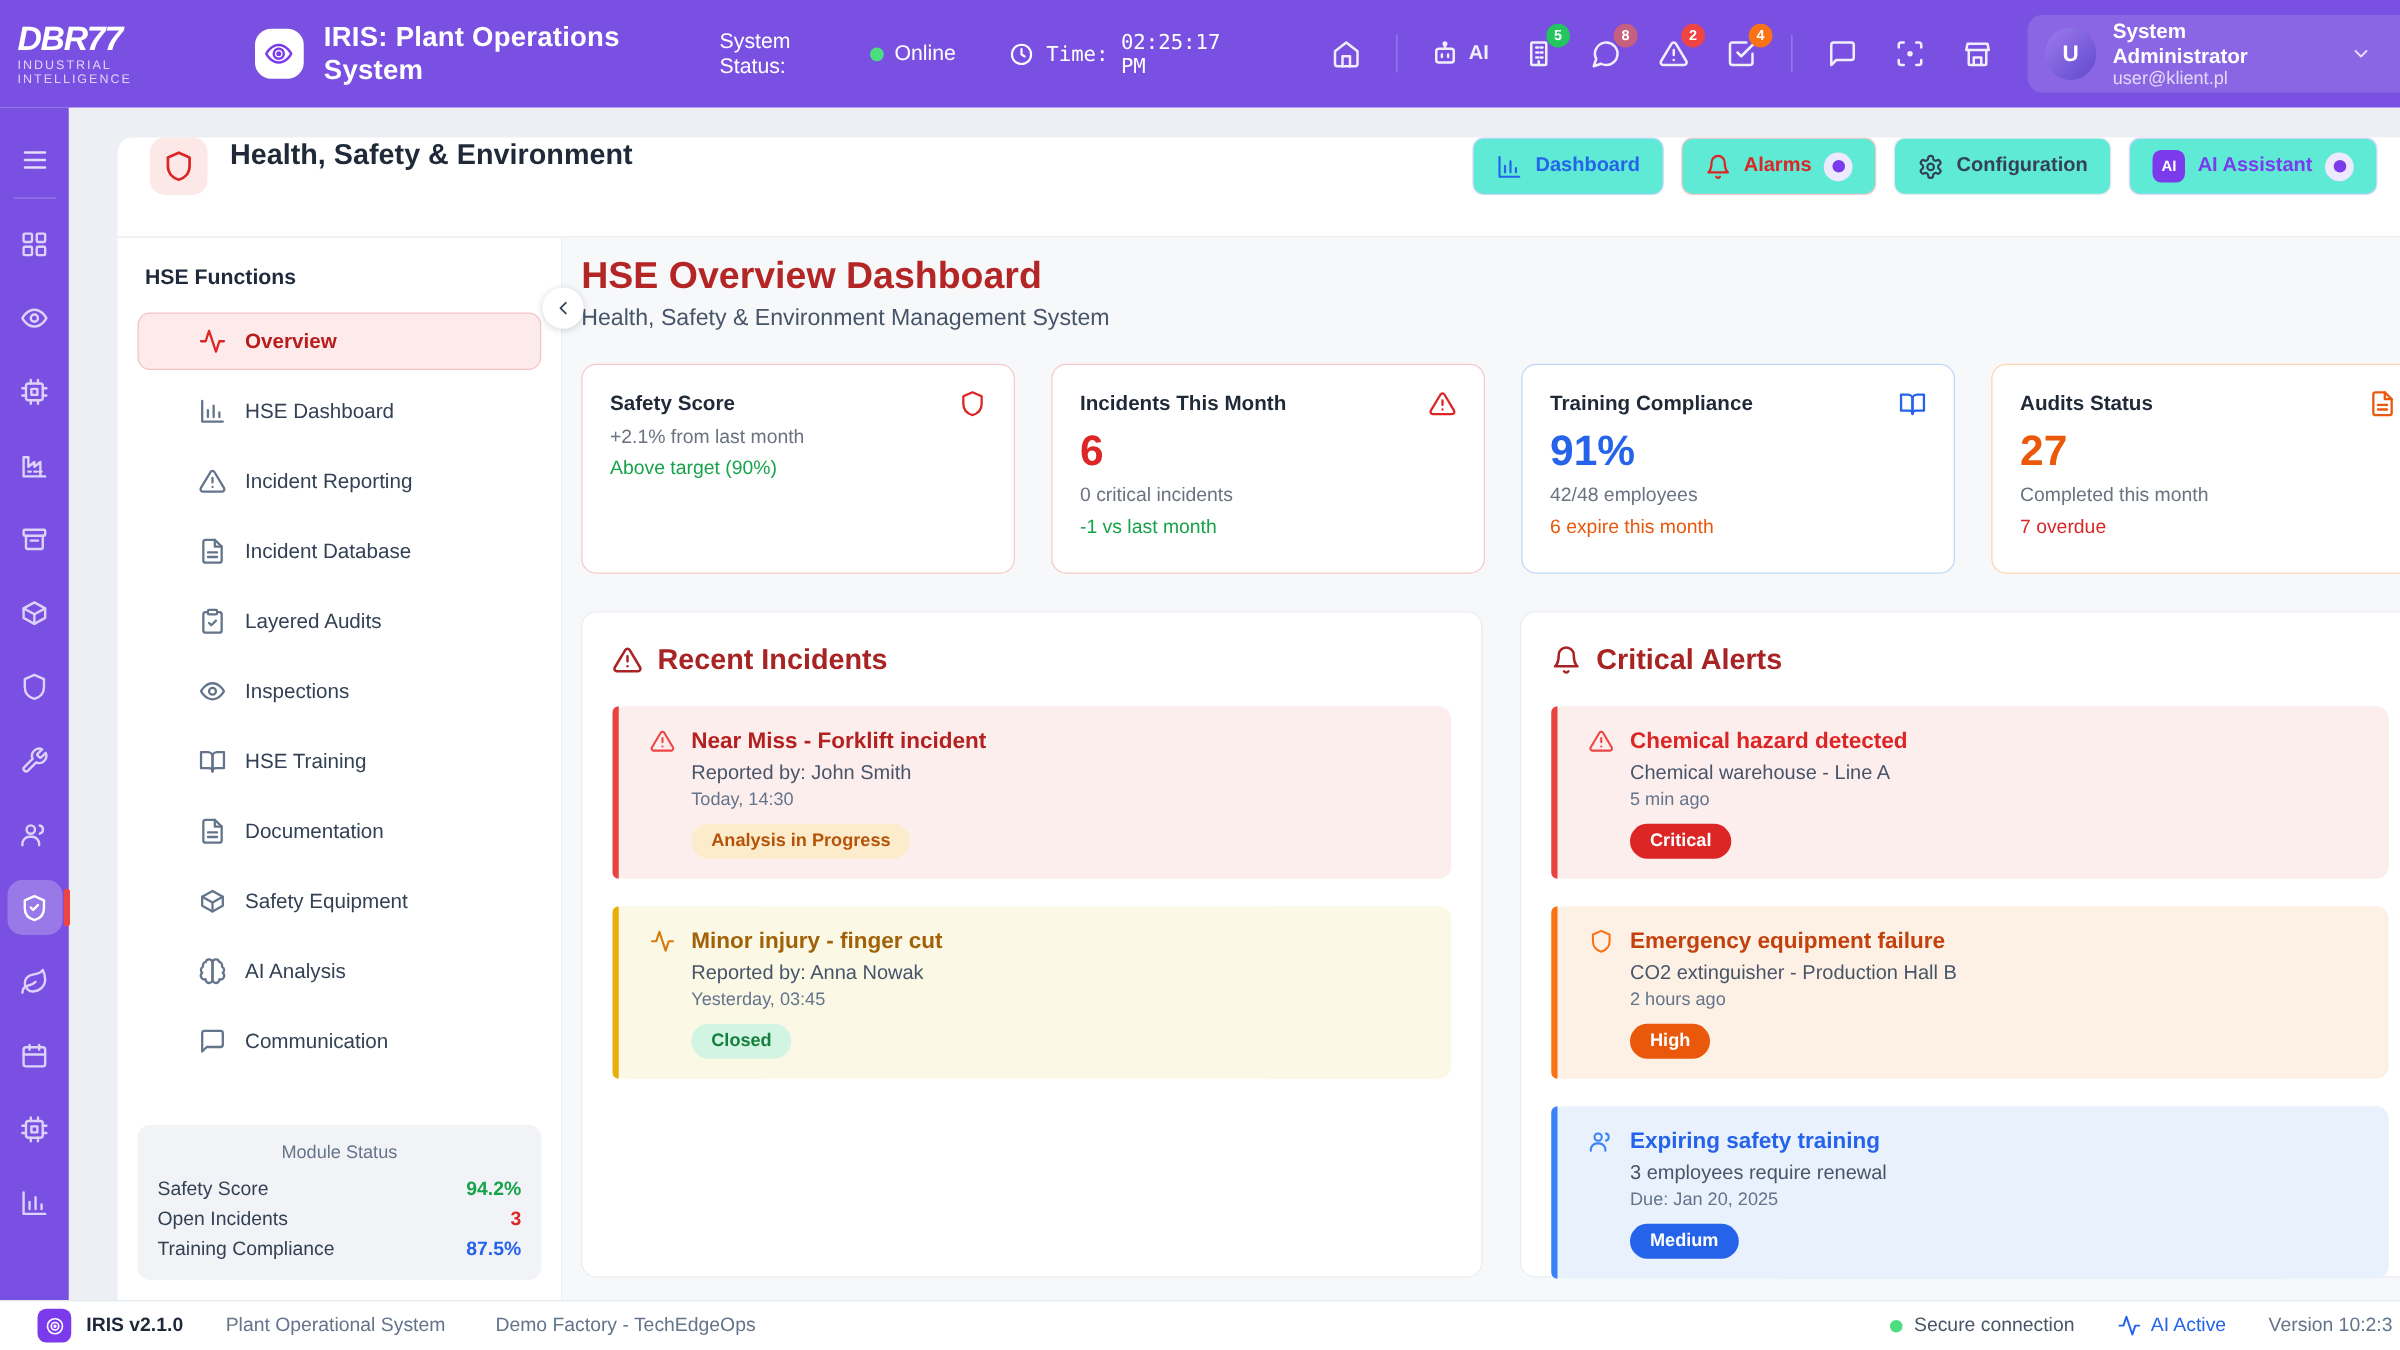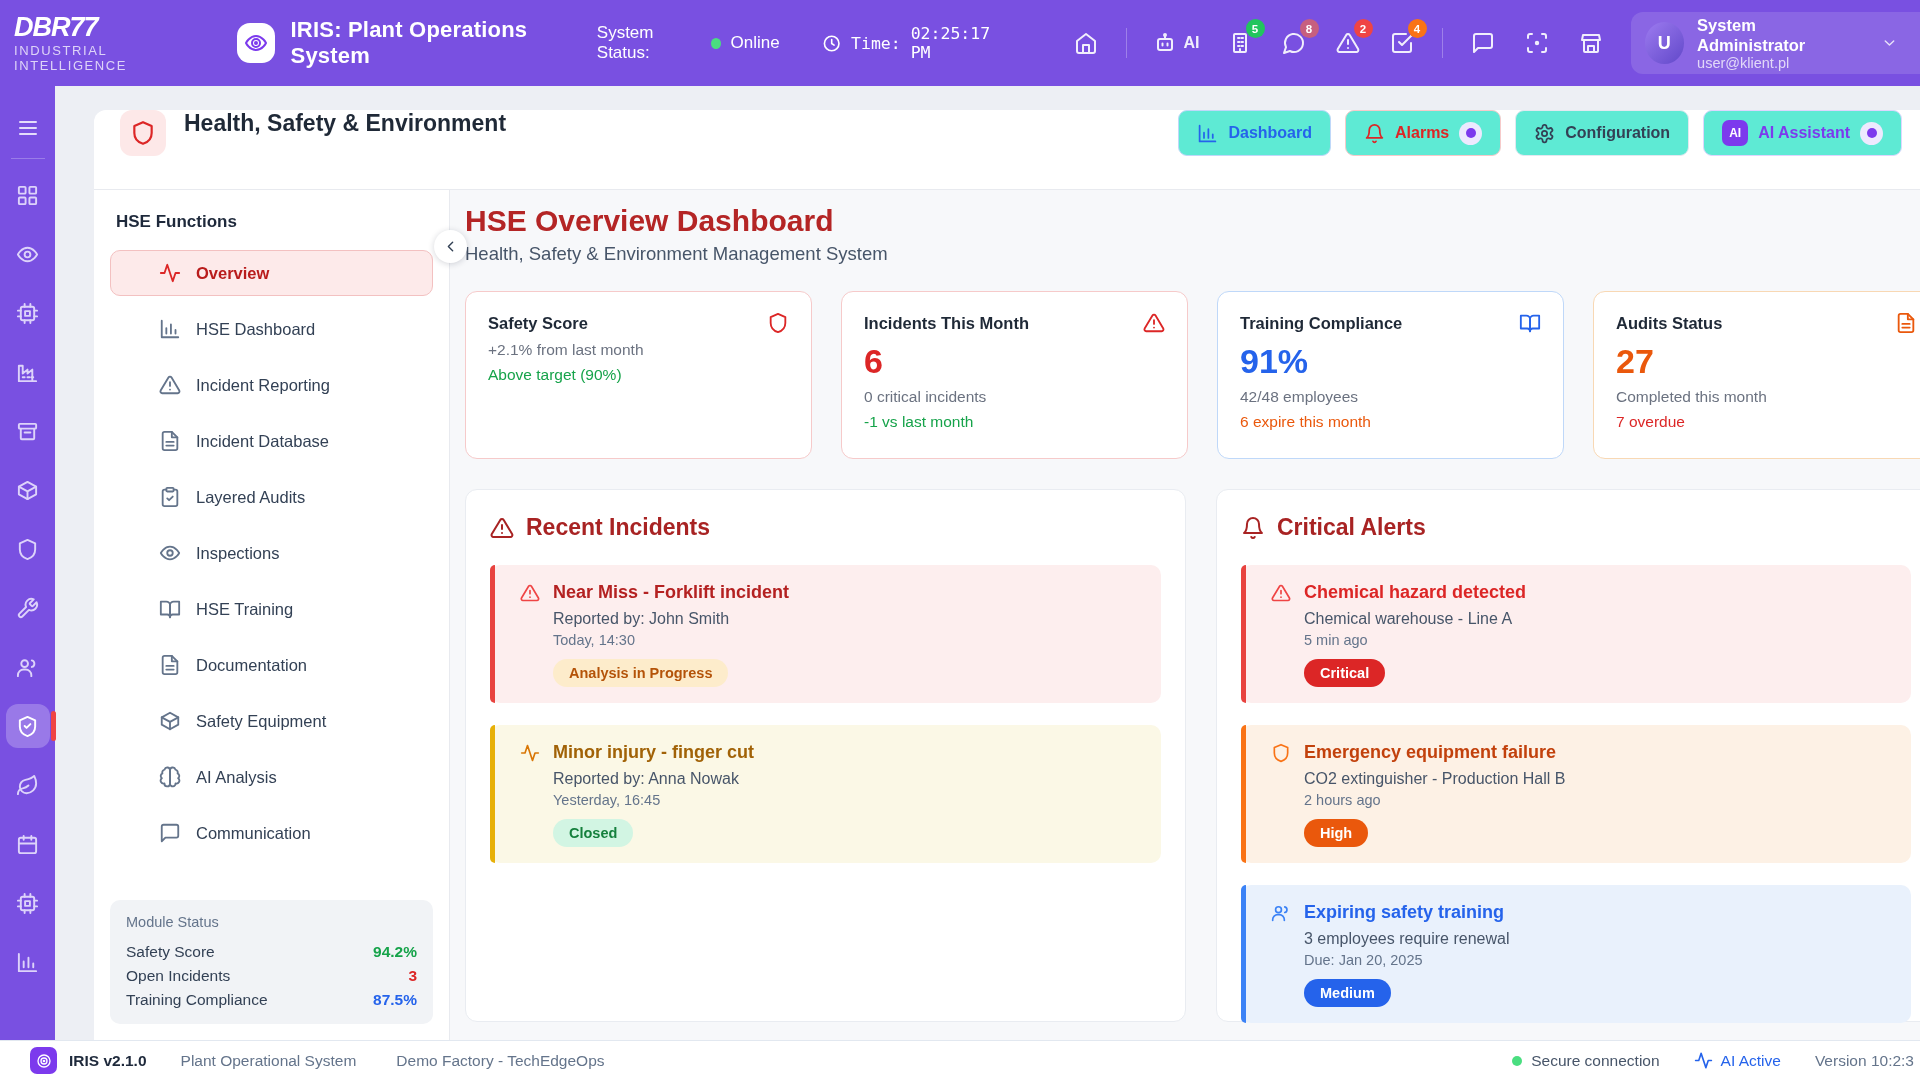--- a/index.html
+++ b/index.html
@@ -5,21 +5,21 @@
   * { margin:0; padding:0; box-sizing:border-box; }
   html,body { width:1920px; height:1080px; overflow:hidden; }
   body { font-family:"Liberation Sans", sans-serif; background:#edeff4; color:#1e293b; }
   .ic { fill:none; stroke:currentColor; stroke-width:2; stroke-linecap:round; stroke-linejoin:round; }
   .app { width:1920px; height:1080px; display:flex; flex-direction:column; position:relative; }
 
   
   .topbar { height:86px; background:#7950e1; display:flex; align-items:center; color:#fff; padding:0 0 0 14px; flex:0 0 auto; }
   .brand { display:flex; flex-direction:column; margin-right:22px; }
   .brand-name { font-size:27px; font-weight:800; letter-spacing:-1px; font-style:italic; line-height:28px; }
-  .brand-tag { font-size:13px; letter-spacing:1.6px; color:rgba(255,255,255,.75); margin-top:2px; }
+  .brand-tag { font-size:10px; letter-spacing:1.6px; color:rgba(255,255,255,.75); margin-top:2px; }
   .app-icon { width:40px; height:40px; background:#fff; border-radius:13px; color:#7c3aed; display:flex; align-items:center; justify-content:center; margin-right:16px; }
   .app-title { font-size:22px; font-weight:700; letter-spacing:.2px; }
   .tb-spacer { flex:1; }
   .tb-status { display:flex; align-items:center; gap:9px; font-size:17px; margin-right:42px; }
   .dot { width:11px; height:11px; border-radius:50%; background:#4ade80; display:inline-block; }
   .tb-time { display:flex; align-items:center; gap:10px; font-size:17px; margin-right:60px; }
   .tb-time .t-val, .tb-time .t-lab { font-family:"DejaVu Sans Mono", monospace; font-size:16.5px; }
   .tb-icons { display:flex; align-items:center; gap:26px; }
   .tb-ic { position:relative; width:28px; height:28px; display:flex; align-items:center; justify-content:center; color:#f1eefc; cursor:pointer; }
   .tb-div { width:1px; height:30px; background:rgba(255,255,255,.28); }
@@ -58,21 +58,21 @@
   .ai-sq { width:26px; height:26px; border-radius:7px; background:#7c3aed; color:#fff; font-size:12px; font-weight:800; display:flex; align-items:center; justify-content:center; }
 
   
   .workspace { flex:1; display:flex; min-height:0; position:relative; }
   .side-panel { width:356px; flex:0 0 auto; border-right:1px solid #e8eaef; padding:22px 16px 16px; display:flex; flex-direction:column; }
   .sp-title { font-size:17px; font-weight:700; color:#1e293b; margin:0 0 18px 6px; }
   .sp-item { height:46px; border-radius:10px; display:flex; align-items:center; padding-left:48px; gap:15px; font-size:16.5px; color:#334155; cursor:pointer; margin-bottom:10px; border:1px solid transparent; }
   .sp-item .sp-ic { color:#64748b; display:flex; }
   .sp-item.active { background:#fdeaea; border-color:#f3c1c1; color:#b91c1c; font-weight:600; }
   .sp-item.active .sp-ic { color:#dc2626; }
-  .mod-status { margin-top:auto; background:#f1f3f6; border-radius:10px; padding:14px 16px 12px; }
+  .mod-status { margin-top:auto; background:#f1f3f6; border-radius:10px; padding:14px 16px 12px;text-align:center; }
   .ms-title { font-size:14.5px; color:#64748b; margin-bottom:10px; }
   .ms-row { display:flex; justify-content:space-between; font-size:15.5px; color:#334155; line-height:24px; }
   .ms-val { font-weight:700; }
   .v-green { color:#16a34a; } .v-red { color:#dc2626; } .v-blue { color:#2563eb; }
 
   .collapse-btn { position:absolute; left:340px; top:40px; width:33px; height:33px; border-radius:50%; background:#fff; box-shadow:0 1px 6px rgba(15,23,42,.18); display:flex; align-items:center; justify-content:center; color:#334155; cursor:pointer; z-index:5; }
 
   .main { flex:1; background:#f7f8fa; padding:14px 0 0 15px; min-width:0; overflow:hidden; }
   .main-title { font-size:30px; font-weight:800; color:#b42525; line-height:34px; }
   .main-sub { font-size:18.5px; color:#475569; margin-top:5px; }
@@ -594,21 +594,21 @@
                   <span class="bar"></span>
                   <div class="fi-title-row">
                     <span class="fi-ic">
                         <svg class="ic" width="20" height="20" viewBox="0 0 24 24">
                           <path d="M22 12h-4l-3 9L9 3l-3 9H2"></path>
                         </svg>
                       </span>
                     <span class="fi-title">Minor injury - finger cut</span>
                   </div>
                   <div class="fi-sub">Reported by: Anna Nowak</div>
-                  <div class="fi-time">Yesterday, 16:45</div>
+                  <div class="fi-time">Yesterday, 03:45</div>
                   <span class="fi-badge bg-soft-green">Closed</span>
                 </div>
               </div>
 
               <div class="section-card sec-alerts alerts-list">
                 <div class="sec-head">
                   <span class="sh-ic">
                       <svg class="ic" width="24" height="24" viewBox="0 0 24 24">
                         <path d="M6 8a6 6 0 0 1 12 0c0 7 3 9 3 9H3s3-2 3-9"></path>
                         <path d="M10.3 21a1.94 1.94 0 0 0 3.4 0"></path>

